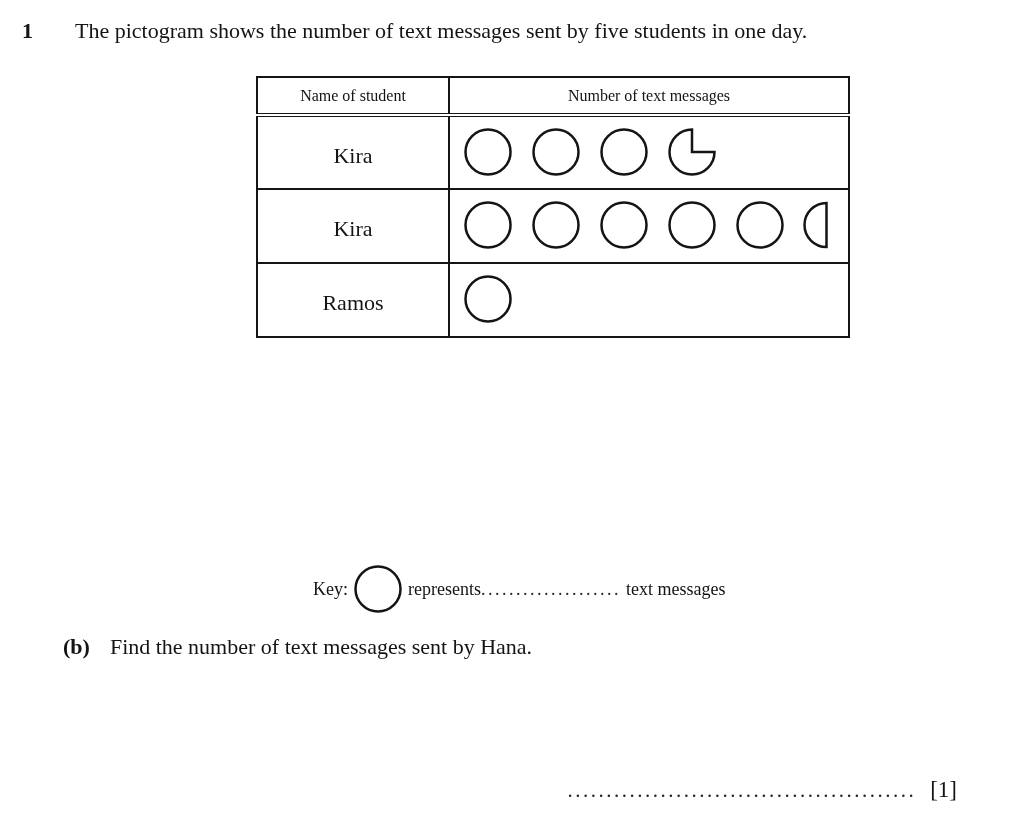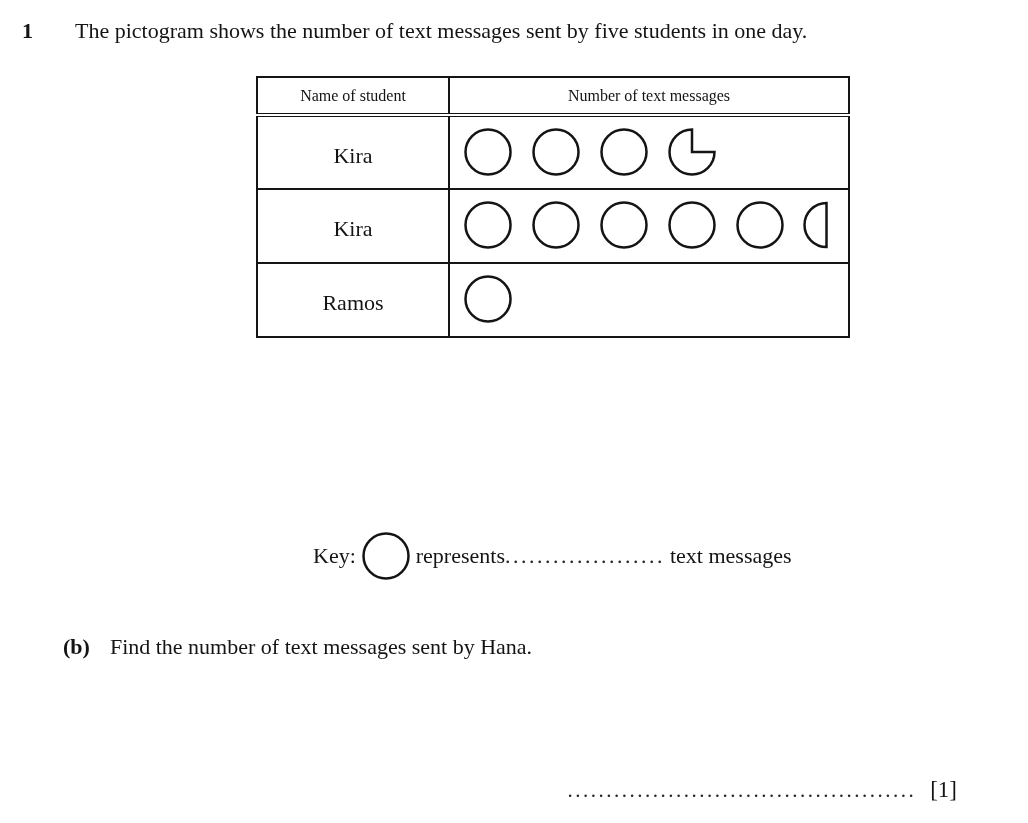--- a/index.html
+++ b/index.html
@@ -64,25 +64,25 @@
     vertical-align: top;
     margin-right: 18px;
     line-height: 0;
   }
   .sym svg { display: block; }
 
   
   .key-line {
     position: absolute;
     left: 313px;
-    top: 529px;
+    top: 562px;
     height: 54px;
     display: flex;
     align-items: center;
-    font-size: 22px;
+    font-size: 18px;
   }
   .key-circle { display: inline-block; line-height: 0; margin: 0 5px; }
   .key-represents { }
   .key-suffix { margin-left: 5px; }
 
   .dots {
     letter-spacing: 2.5px;
     color: #2a2a2a;
   }
 

